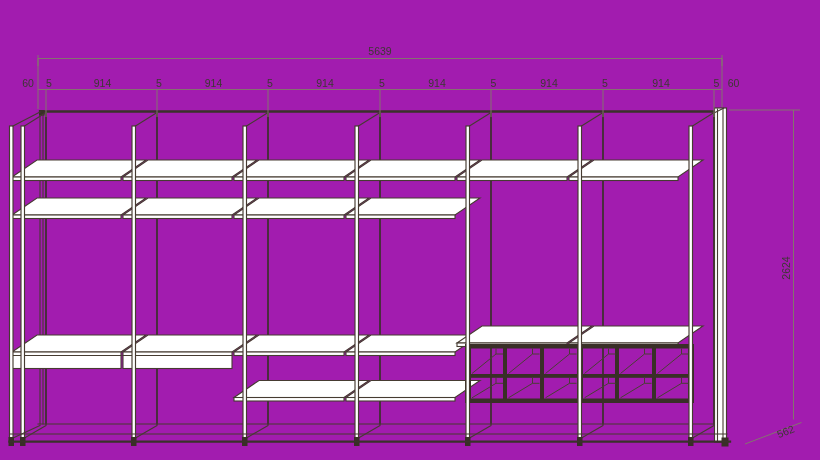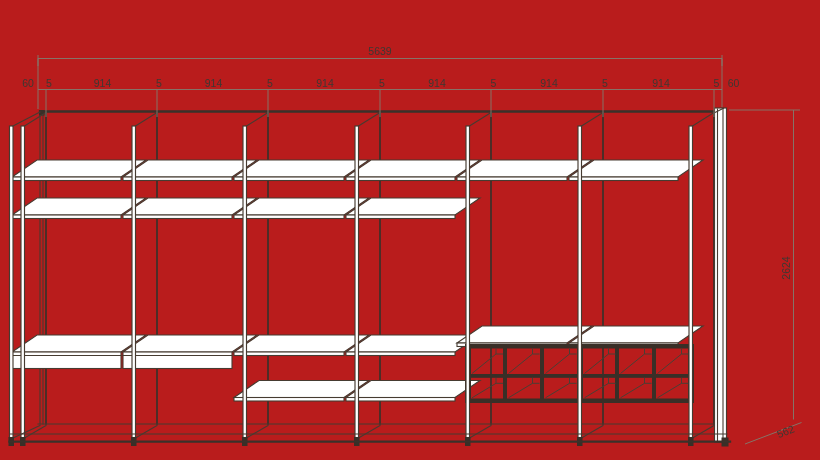--- a/index.html
+++ b/index.html
@@ -1,16 +1,16 @@
 <!DOCTYPE html>
 <html><head>
 <meta charset="utf-8">
 <style>
   html,body{margin:0;padding:0;background:#ffffff;}
-  .canvas{position:relative;width:820px;height:460px;background:#b91c1c;overflow:hidden;}
+  .canvas{position:relative;width:820px;height:460px;background:#a21caf;overflow:hidden;}
   svg{display:block;}
   .ln  {stroke:#463b31;stroke-width:1.1;fill:none;stroke-linecap:square;}
   .lnb {stroke:#3a312a;stroke-width:1.7;fill:none;stroke-linecap:square;}
   .lnt {stroke:#3a312a;stroke-width:2.3;fill:none;stroke-linecap:square;}
   .shelf{fill:#ffffff;stroke:#463b31;stroke-width:1.1;stroke-linejoin:miter;}
   .post {fill:#ffffff;stroke:#463b31;stroke-width:1.15;}
   .dark {fill:#392f27;stroke:none;}
   .cellln{stroke:#4a3f35;stroke-width:1.0;fill:none;}
   .dim {stroke:#83786c;stroke-width:0.95;fill:none;}
   text{font-family:"Liberation Sans","DejaVu Sans",sans-serif;font-size:10.5px;fill:#3d3833;}

